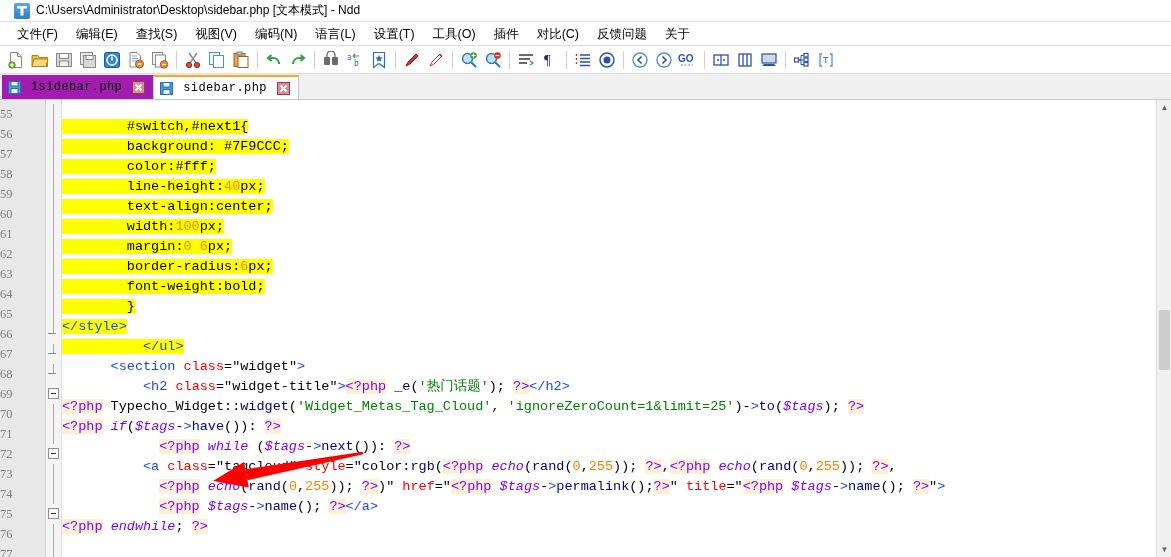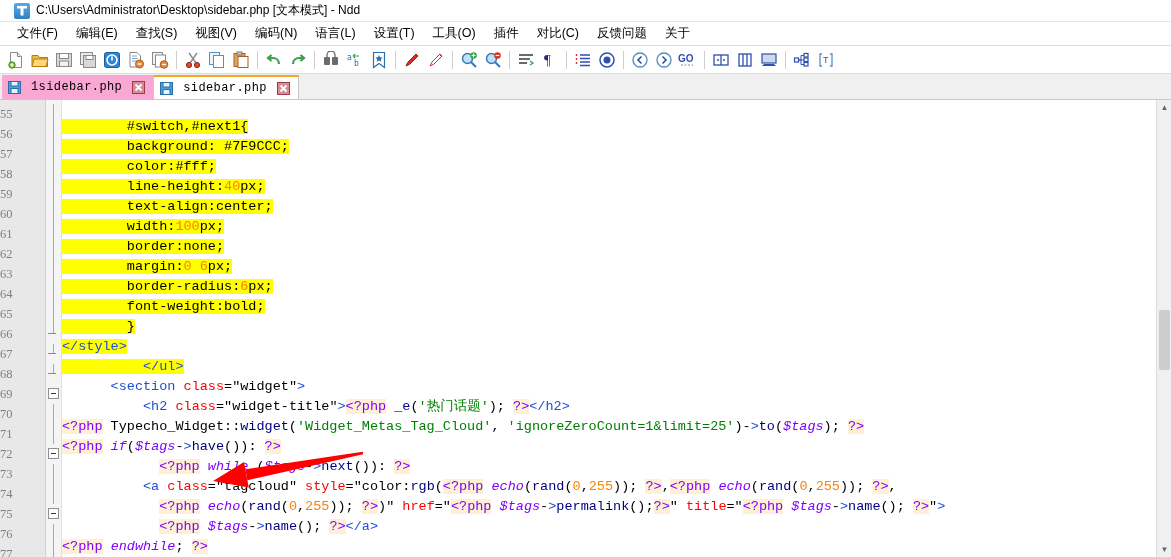--- a/index.html
+++ b/index.html
@@ -43,21 +43,21 @@
     font-size: 12px;
     color: #000;
     white-space: nowrap;
     font-family: "Liberation Sans", sans-serif;
   }
 
   
   .menubar {
     height: 24px;
     display: flex;
-    align-items: flex-start;
+    align-items: center;
     background: #ffffff;
     border-bottom: 1px solid #dcdcdc;
     padding-left: 8px;
     box-sizing: border-box;
   }
   .menu-item {
     font-size: 12.5px;
     color: #000;
     padding: 0 9px;
     white-space: nowrap;
@@ -103,21 +103,21 @@
   }
   .tab {
     height: 24px;
     display: flex;
     align-items: center;
     padding: 0 8px 0 6px;
     gap: 6px;
     font-family: "Liberation Mono", monospace;
     font-size: 12px;
     color: #000;
-    background: #f9a8d4;
+    background: #a21caf;
     cursor: default;
     box-sizing: border-box;
   }
   .tab.active {
     background: #ffffff;
     border-top: 2px solid #f5a623;
     border-left: 1px solid #c8c8c8;
     border-right: 1px solid #c8c8c8;
   }
   .tab-save-icon {
@@ -652,21 +652,20 @@
         <span class="fold-line"></span>
       </div>
     </div>
   <div class="codearea" id="codearea">
       <div class="cline"><span class="hl"><span>        </span>#switch,#next1{</span></div>
       <div class="cline"><span class="hl"><span>        </span>background: #7F9CCC;</span></div>
       <div class="cline"><span class="hl"><span>        </span>color:#fff;</span></div>
       <div class="cline"><span class="hl"><span>        </span>line-height:<span class="num">40</span>px;</span></div>
       <div class="cline"><span class="hl"><span>        </span>text-align:center;</span></div>
       <div class="cline"><span class="hl"><span>        </span>width:<span class="num">100</span>px;</span></div>
-      <div class="cline"><span class="hl"><span>        </span>border:none;</span></div>
       <div class="cline"><span class="hl"><span>        </span>margin:<span class="num">0</span> <span class="num">6</span>px;</span></div>
       <div class="cline"><span class="hl"><span>        </span>border-radius:<span class="num">6</span>px;</span></div>
       <div class="cline"><span class="hl"><span>        </span>font-weight:bold;</span></div>
       <div class="cline"><span class="hl"><span>        </span>}</span></div>
       <div class="cline"><span class="hl"><span></span><span class="tag">&lt;/style</span><span class="tag">&gt;</span></span></div>
       <div class="cline"><span class="hl"><span>          </span><span class="tag">&lt;/ul</span><span class="tag">&gt;</span></span></div>
       <div class="cline"><span>      </span><span class="tag">&lt;section</span> <span class="attr">class</span>=<span class="blk">"</span>widget<span class="blk">"</span><span class="tag">&gt;</span></div>
       <div class="cline"><span>          </span><span class="tag">&lt;h2</span> <span class="attr">class</span>=<span class="blk">"</span>widget-title<span class="blk">"</span><span class="tag">&gt;</span><span class="php phpt">&lt;?php</span> <span class="fn">_e</span>(<span class="strg">'热门话题'</span>); <span class="php phpt">?&gt;</span><span class="tag">&lt;/h2</span><span class="tag">&gt;</span></div>
       <div class="cline"><span></span><span class="php phpt">&lt;?php</span> Typecho_Widget::<span class="fn">widget</span>(<span class="strg">'Widget_Metas_Tag_Cloud'</span>, <span class="strg">'ignoreZeroCount=1&amp;limit=25'</span>)-<span class="tag">&gt;</span><span class="fn">to</span>(<span class="var">$tags</span>); <span class="php phpt">?&gt;</span></div>
       <div class="cline"><span></span><span class="php phpt">&lt;?php</span> <span class="kw">if</span>(<span class="var">$tags</span>-<span class="tag">&gt;</span><span class="fn">have</span>()): <span class="php phpt">?&gt;</span></div>

